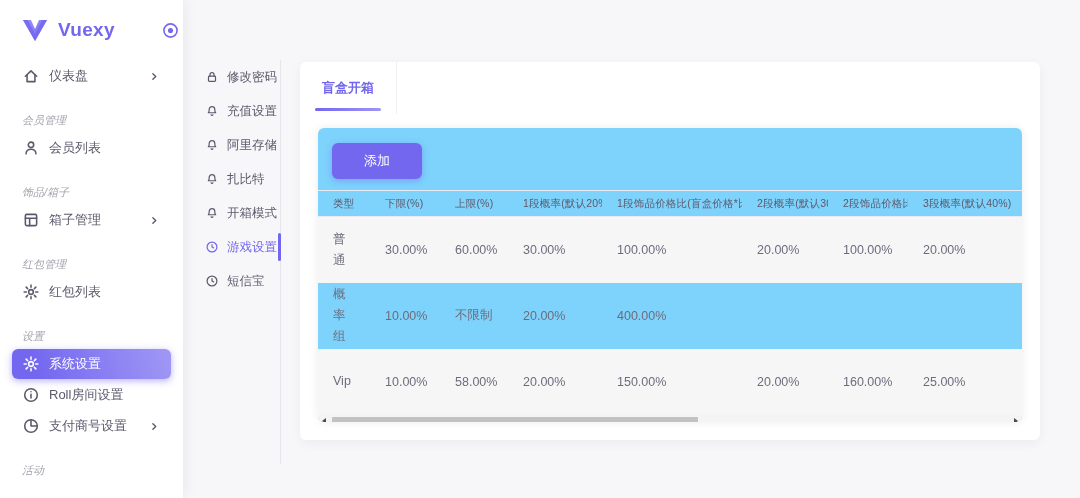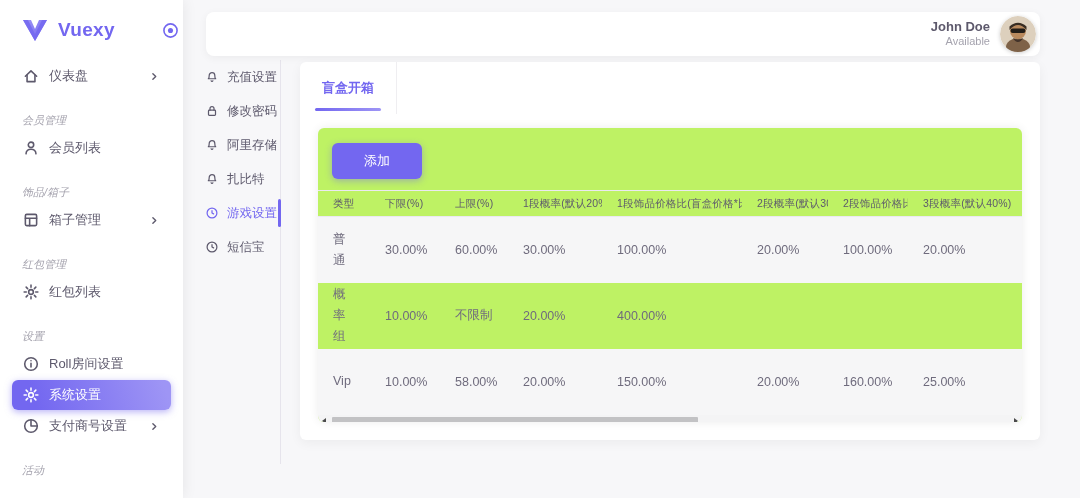--- a/index.html
+++ b/index.html
@@ -54,21 +54,21 @@
               border-radius:6px; box-shadow:0 3px 12px rgba(0,0,0,0.05); z-index:2; box-sizing:border-box; }
   .tabs { display:flex; align-items:flex-start; height:52px; padding-left:22px; }
   .tab { font-size:13px; margin-right:22px; position:relative; height:52px; display:flex;
               align-items:center; color:#5d596c; cursor:pointer; white-space:nowrap; }
   .tab.active { color:#7367f0; font-weight:bold; }
   .tab.active::after { content:""; position:absolute; left:-7px; right:-7px; bottom:3px; height:3px;
               border-radius:2px; background:linear-gradient(90deg,#7367f0,#9e95f5); }
   .tab-divider { width:1px; height:52px; background:#efeef1; }
 
   .inner-card { margin:14px 18px 0 18px; height:294px; border-radius:6px;
-              box-shadow:0 0 10px rgba(0,0,0,0.08); overflow:hidden; background:#bef264; }
+              box-shadow:0 0 10px rgba(0,0,0,0.08); overflow:hidden; background:#7dd3fc; }
   .btn-row { padding:15px 14px 11px 14px; }
   .add-btn { background:#7367f0; color:#fff; font-size:13px; font-family:inherit; padding:9px 32px;
               border-radius:6px; border:none; box-shadow:0 2px 7px rgba(115,103,240,.45); cursor:pointer; }
 
   table.data-table { width:100%; border-collapse:collapse; table-layout:fixed; }
   .data-table thead tr { border-top:1px solid #ebe9f1; border-bottom:1px solid #ebe9f1; }
   .data-table th { font-size:10.5px; font-weight:normal; color:#5d596c; text-align:left; height:25px;
               padding:0 2px 0 15px; white-space:nowrap; overflow:hidden; letter-spacing:.2px; }
   .data-table td { font-size:12.5px; color:#6f6b7d; padding:0 6px 0 15px; text-align:left; }
   .data-table tbody tr { height:66px; }
@@ -81,36 +81,20 @@
   .hs-arrow::before { content:""; position:absolute; top:3px; }
   .hs-arrow.left::before { left:4px; border-right:4px solid #4a4a4a; border-top:3px solid transparent; border-bottom:3px solid transparent; }
   .hs-arrow.right::before { right:4px; border-left:4px solid #4a4a4a; border-top:3px solid transparent; border-bottom:3px solid transparent; }
   .hs-thumb { position:absolute; left:14px; top:2px; height:8px; background:#c2c2c4; border-radius:1px; cursor:pointer; }
 </style>
 </head>
 <body>
 
 <div class="stage">
 
-  <div class="header-card">
-    <div class="user-meta">
-      <div class="user-name">John Doe</div>
-      <div class="user-status">Available</div>
-    </div>
-    <div class="avatar">
-      <svg viewBox="0 0 36 36" width="36" height="36">
-        <circle cx="18" cy="18" r="18" fill="#ddd0bd"></circle>
-        <ellipse cx="18" cy="31" rx="12" ry="9" fill="#7e6248"></ellipse>
-        <circle cx="18" cy="15" r="8" fill="#b98a5e"></circle>
-        <path d="M9.5 14 Q18 4 26.5 14 L26.5 10.5 Q18 3 9.5 10.5 Z" fill="#382d23"></path>
-        <rect x="10.5" y="12.5" width="15" height="4.4" rx="2.2" fill="#221d18"></rect>
-        <path d="M13 22 q5 3 10 0 q-2 4 -5 4 t-5 -4z" fill="#43332a"></path>
-      </svg>
-    </div>
-  </div>
 
   <div class="sidebar">
     <div class="logo-row">
       <span class="logo-mark">
         <svg viewBox="0 0 26 24">
           <defs>
             <linearGradient id="lg1" x1="0" y1="0" x2="1" y2="1">
               <stop offset="0" stop-color="#9e95f5"></stop>
                 <stop offset="1" stop-color="#7367f0"></stop>
             </linearGradient>
@@ -171,38 +155,38 @@
         <div class="nav-item">
           <span class="nav-icon">
             <svg viewBox="0 0 16 16">
               <circle cx="8" cy="8" r="2.1"></circle>
               <path d="M8 1.9v1.9M8 12.2v1.9M1.9 8h1.9M12.2 8h1.9M3.7 3.7l1.3 1.3M11 11l1.3 1.3M12.3 3.7 11 5M5 11l-1.3 1.3"></path>
             </svg>
           </span>
           <span class="nav-label">红包列表</span>
         </div>
         <div class="nav-section">设置</div>
+        <div class="nav-item active">
+          <span class="nav-icon">
+            <svg viewBox="0 0 16 16">
+              <circle cx="8" cy="8" r="2.1"></circle>
+              <path d="M8 1.9v1.9M8 12.2v1.9M1.9 8h1.9M12.2 8h1.9M3.7 3.7l1.3 1.3M11 11l1.3 1.3M12.3 3.7 11 5M5 11l-1.3 1.3"></path>
+            </svg>
+          </span>
+          <span class="nav-label">系统设置</span>
+        </div>
         <div class="nav-item">
           <span class="nav-icon">
             <svg viewBox="0 0 16 16">
               <circle cx="8" cy="8" r="5.6"></circle>
               <path d="M8 7.4v3.2M8 5.1h.01"></path>
             </svg>
           </span>
           <span class="nav-label">Roll房间设置</span>
         </div>
-        <div class="nav-item active">
-          <span class="nav-icon">
-            <svg viewBox="0 0 16 16">
-              <circle cx="8" cy="8" r="2.1"></circle>
-              <path d="M8 1.9v1.9M8 12.2v1.9M1.9 8h1.9M12.2 8h1.9M3.7 3.7l1.3 1.3M11 11l1.3 1.3M12.3 3.7 11 5M5 11l-1.3 1.3"></path>
-            </svg>
-          </span>
-          <span class="nav-label">系统设置</span>
-        </div>
         <div class="nav-item">
           <span class="nav-icon">
             <svg viewBox="0 0 16 16">
               <circle cx="8" cy="8" r="5.6"></circle>
               <path d="M8 2.4V8h5.6"></path>
             </svg>
           </span>
           <span class="nav-label">支付商号设置</span>
           <span class="nav-chev">
             <svg viewBox="0 0 16 16">
@@ -211,52 +195,61 @@
           </span>
         </div>
         <div class="nav-section">活动</div>
       </div>
   </div>
 
   <div class="submenu">
       <div class="sub-item">
         <span class="sub-icon">
           <svg viewBox="0 0 16 16">
+            <rect x="4" y="7" width="8" height="6" rx="1"></rect>
+            <path d="M5.7 7V5.2a2.3 2.3 0 0 1 4.6 0V7"></path>
+          </svg>
+        </span>
+        <span class="sub-label">修改密码</span>
+      </div>
+      <div class="sub-item">
+        <span class="sub-icon">
+          <svg viewBox="0 0 16 16">
             <path d="M8 3a3.2 3.2 0 0 1 3.2 3.2c0 3 1 3.8 1 3.8H3.8s1-.8 1-3.8A3.2 3.2 0 0 1 8 3z"></path>
             <path d="M7 12.4a1.1 1.1 0 0 0 2 0"></path>
           </svg>
         </span>
         <span class="sub-label">充值设置</span>
       </div>
       <div class="sub-item">
         <span class="sub-icon">
           <svg viewBox="0 0 16 16">
-            <rect x="4" y="7" width="8" height="6" rx="1"></rect>
-            <path d="M5.7 7V5.2a2.3 2.3 0 0 1 4.6 0V7"></path>
-          </svg>
-        </span>
-        <span class="sub-label">修改密码</span>
-      </div>
-      <div class="sub-item">
-        <span class="sub-icon">
-          <svg viewBox="0 0 16 16">
             <path d="M8 3a3.2 3.2 0 0 1 3.2 3.2c0 3 1 3.8 1 3.8H3.8s1-.8 1-3.8A3.2 3.2 0 0 1 8 3z"></path>
             <path d="M7 12.4a1.1 1.1 0 0 0 2 0"></path>
           </svg>
         </span>
         <span class="sub-label">阿里存储</span>
       </div>
       <div class="sub-item">
         <span class="sub-icon">
           <svg viewBox="0 0 16 16">
             <path d="M8 3a3.2 3.2 0 0 1 3.2 3.2c0 3 1 3.8 1 3.8H3.8s1-.8 1-3.8A3.2 3.2 0 0 1 8 3z"></path>
             <path d="M7 12.4a1.1 1.1 0 0 0 2 0"></path>
           </svg>
         </span>
         <span class="sub-label">扎比特</span>
+      </div>
+      <div class="sub-item">
+        <span class="sub-icon">
+          <svg viewBox="0 0 16 16">
+            <path d="M8 3a3.2 3.2 0 0 1 3.2 3.2c0 3 1 3.8 1 3.8H3.8s1-.8 1-3.8A3.2 3.2 0 0 1 8 3z"></path>
+            <path d="M7 12.4a1.1 1.1 0 0 0 2 0"></path>
+          </svg>
+        </span>
+        <span class="sub-label">开箱模式</span>
       </div>
       <div class="sub-item active">
         <span class="sub-icon">
           <svg viewBox="0 0 16 16">
             <circle cx="8" cy="8" r="5.6"></circle>
             <path d="M8 5.4V8l1.8 1"></path>
           </svg>
         </span>
         <span class="sub-label">游戏设置</span>
       </div>

